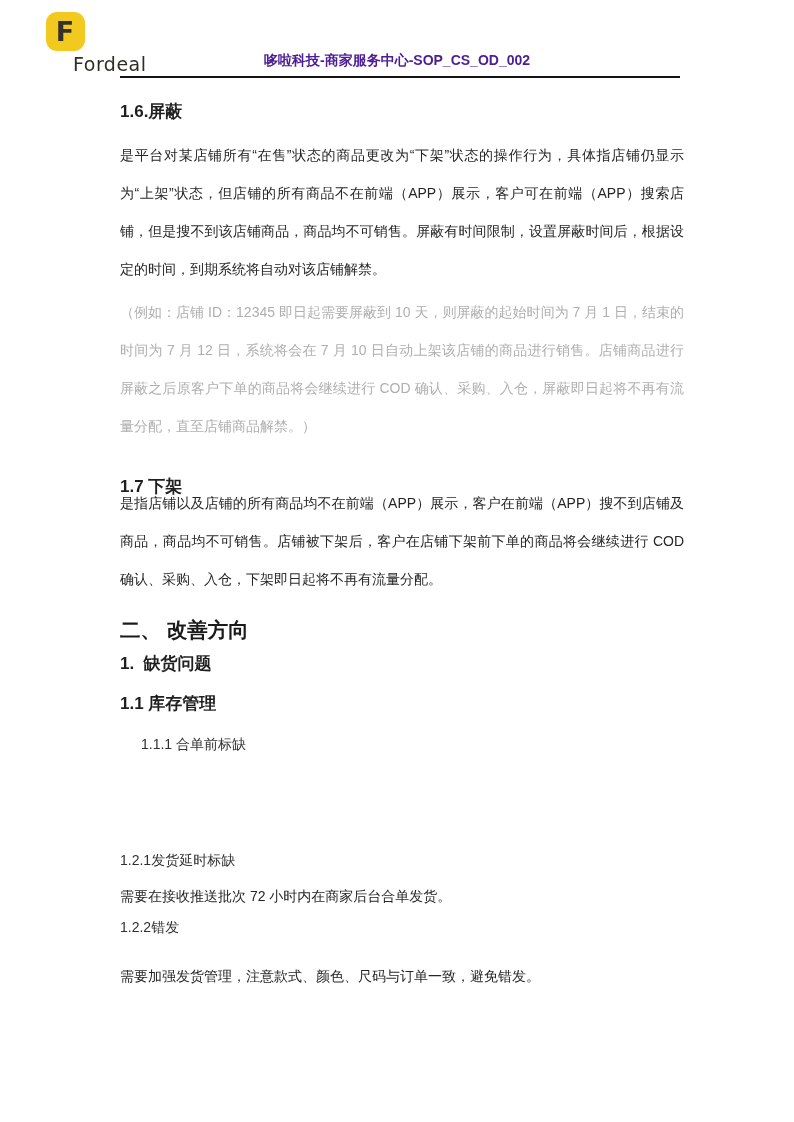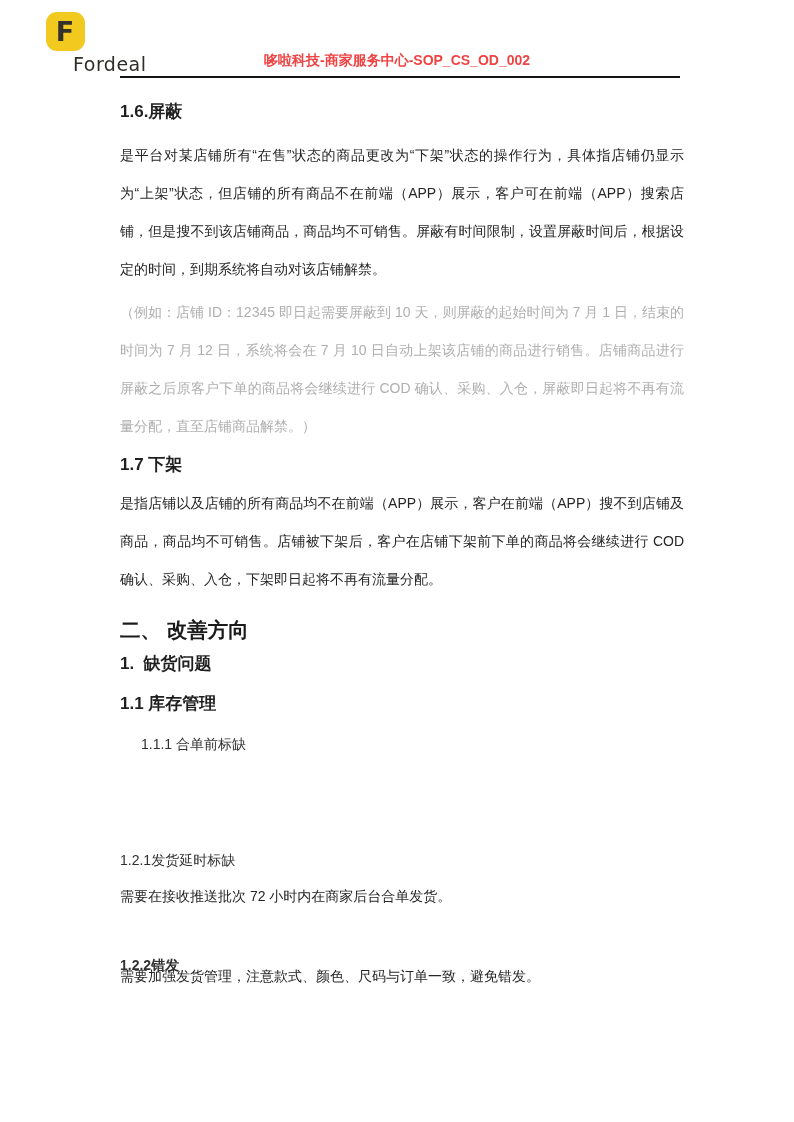--- a/index.html
+++ b/index.html
@@ -22,41 +22,41 @@
     font-size:27px;font-weight:bold;color:#33312B;
     font-family:"DejaVu Sans",sans-serif;line-height:1;
   }
   .brand-name{
     margin-top:2px;font-size:19px;font-weight:500;color:#2F2D28;
     letter-spacing:0.5px;font-family:"DejaVu Sans",sans-serif;margin-left:48px;
   }
   
   .header-title{
     position:absolute;left:0;top:52px;width:794px;
-    text-align:center;font-size:14px;font-weight:bold;color:#ef4444;
+    text-align:center;font-size:14px;font-weight:bold;color:#4c1d95;
   }
   .header-rule{
     position:absolute;left:120px;top:76px;width:560px;height:2px;
     background:#141414;
   }
   
   .blk{
     position:absolute;left:120px;width:564px;
     font-size:14px;line-height:38px;
     white-space:pre-wrap;
   }
   .para{text-align:justify;}
   .hsub{font-weight:bold;color:#1f1f1f;font-size:17px;}
   .hbig{font-weight:bold;color:#1a1a1a;font-size:20.5px;}
   .note{color:#AFAFAF;text-align:justify;}
   .sub{color:#303030;}
-  .b0{top:93px;}  .b1{top:136px;} .b2{top:293px;} .b3{top:446px;}
+  .b0{top:93px;}  .b1{top:136px;} .b2{top:293px;} .b3{top:468px;}
   .b4{top:484px;} .b5{top:611px;} .b6{top:645px;} .b7{top:685px;}
   .b8{top:725px;margin-left:21px;} .b9{top:765px;} .b10{top:801px;} .b11{top:841px;}
-  .b12{top:877px;} .b13{top:946px;font-weight:bold;} .b14{top:957px;}
+  .b12{top:877px;} .b13{top:908px;} .b14{top:957px;}
 </style>
 </head>
 <body>
 
 <div class="page">
 
   <div class="brand">
     <div class="logo-square">
       <span class="logo-f">F</span>
     </div>

